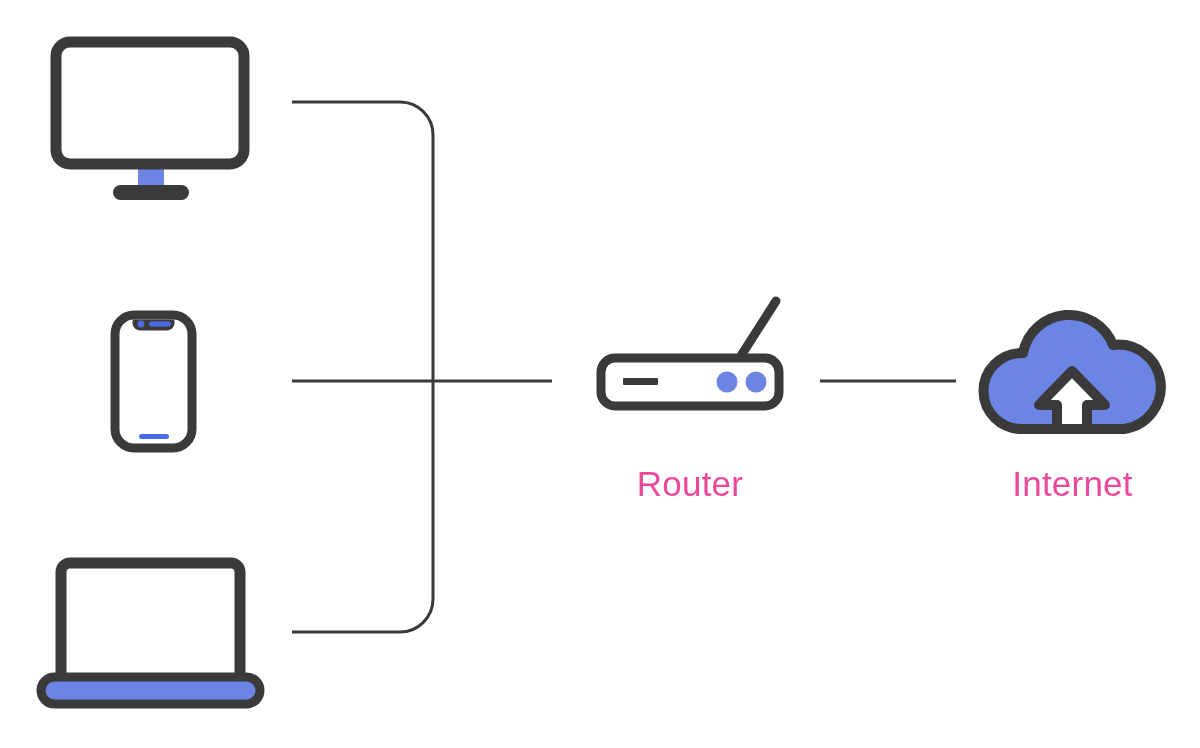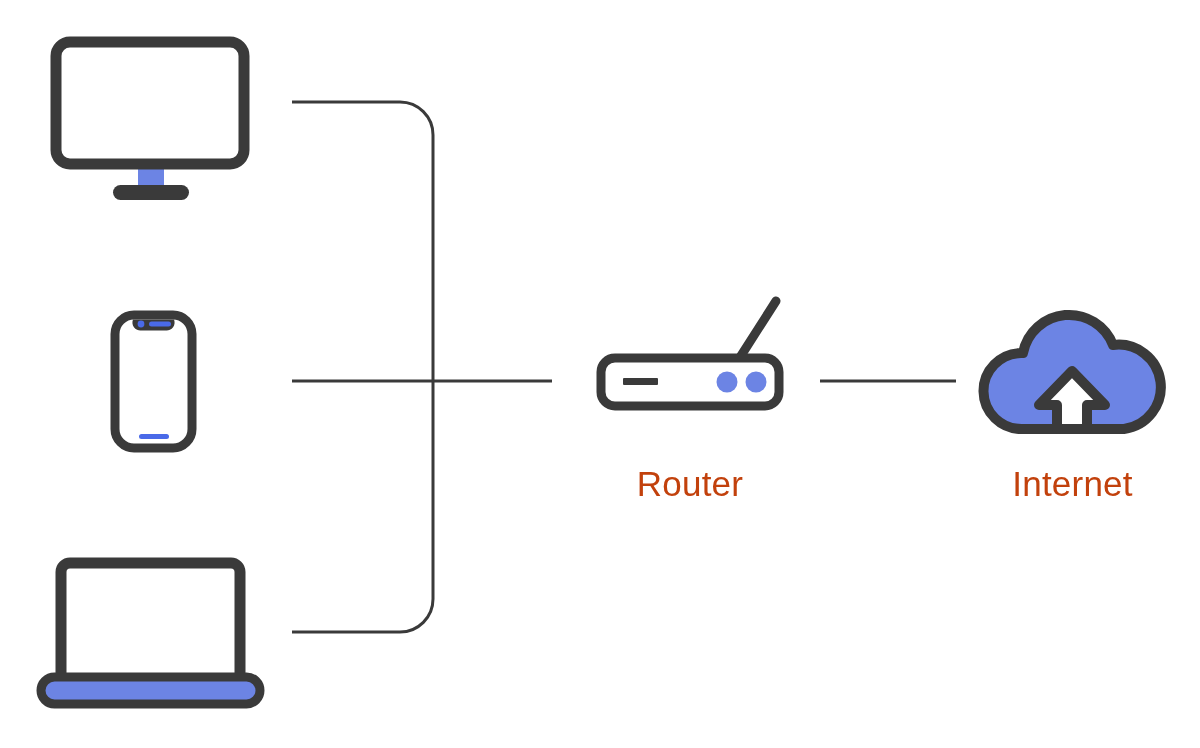--- a/index.html
+++ b/index.html
@@ -24,21 +24,21 @@
     top: 0;
     width: 1200px;
     height: 748px;
     display: block;
   }
   .node-label {
     position: absolute;
     font-family: "Liberation Sans", sans-serif;
     font-size: 35px;
     font-weight: 400;
-    color: #c2410c;
+    color: #ec4899;
     letter-spacing: 0.2px;
     white-space: nowrap;
     text-align: center;
     line-height: 1;
   }
   #label-router {
     left: 560px;
     top: 466px;
     width: 260px;
   }

